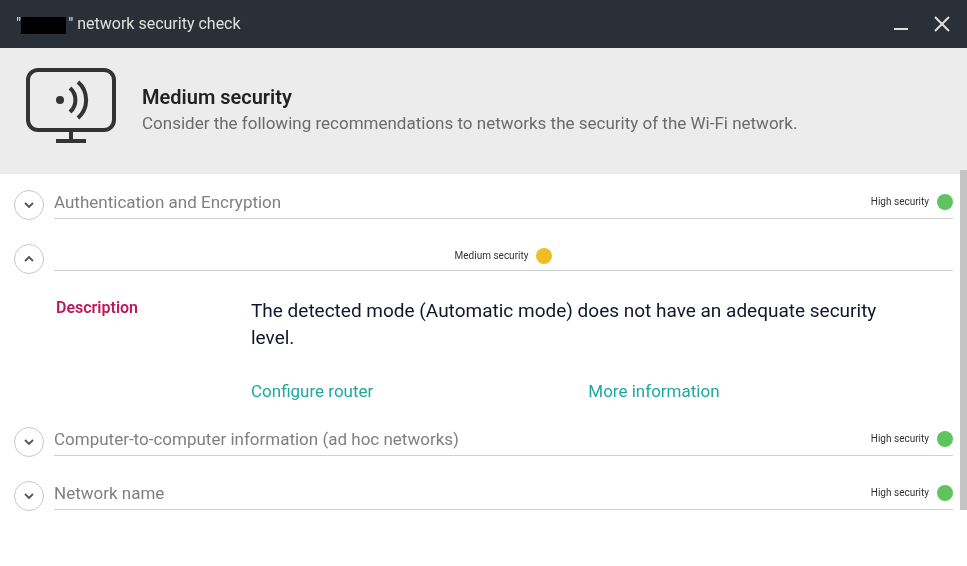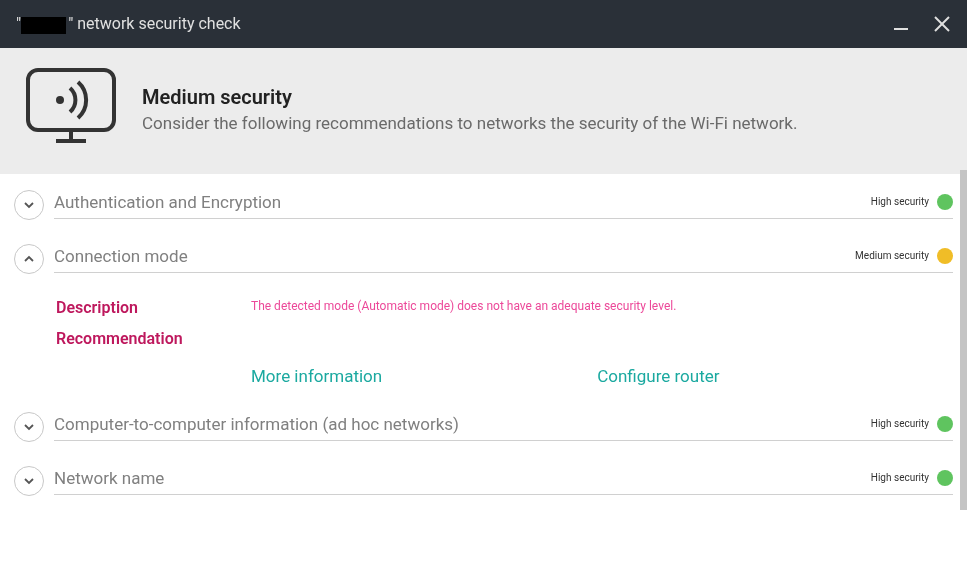--- a/index.html
+++ b/index.html
@@ -129,22 +129,22 @@
       margin-bottom: 12px;
     }
     .detail-label {
       width: 195px;
       font-size: 16px;
       font-weight: 600;
       color: #be185d;
       flex-shrink: 0;
     }
     .detail-value {
-      font-size: 12px;
-      color: #ec4899;
+      font-size: 19px;
+      color: #0f172a;
       line-height: 1.4;
       padding-right: 30px;
     }
     .action-links {
       display: flex;
       padding-left: 195px;
       margin-top: 18px;
       gap: 215px;
     }
     .action-link {
@@ -225,36 +225,34 @@
   </div>
 
   <div class="section">
     <div class="section-header">
       <div class="expand-btn">
         <svg width="12" height="12" viewBox="0 0 12 12">
             <path d="M2 8 L6 4 L10 8" fill="none" stroke="#555" stroke-width="1.8"></path>
           </svg>
       </div>
       <div class="section-header-line">
-        <span class="section-title">Connection mode</span>
         <span class="status-label">Medium security</span>
         <span class="status-dot dot-yellow"></span>
       </div>
     </div>
     <div class="section-body">
       <div class="detail-row">
         <div class="detail-label">Description</div>
         <div class="detail-value">The detected mode (Automatic mode) does not have an adequate security level.</div>
       </div>
       <div class="detail-row">
-        <div class="detail-label">Recommendation</div>
       </div>
       <div class="action-links">
+        <span class="action-link">Configure router</span>
         <span class="action-link">More information</span>
-        <span class="action-link">Configure router</span>
       </div>
     </div>
   </div>
 
   <div class="section">
     <div class="section-header">
       <div class="expand-btn">
         <svg width="12" height="12" viewBox="0 0 12 12">
             <path d="M2 4 L6 8 L10 4" fill="none" stroke="#555" stroke-width="1.8"></path>
           </svg>

